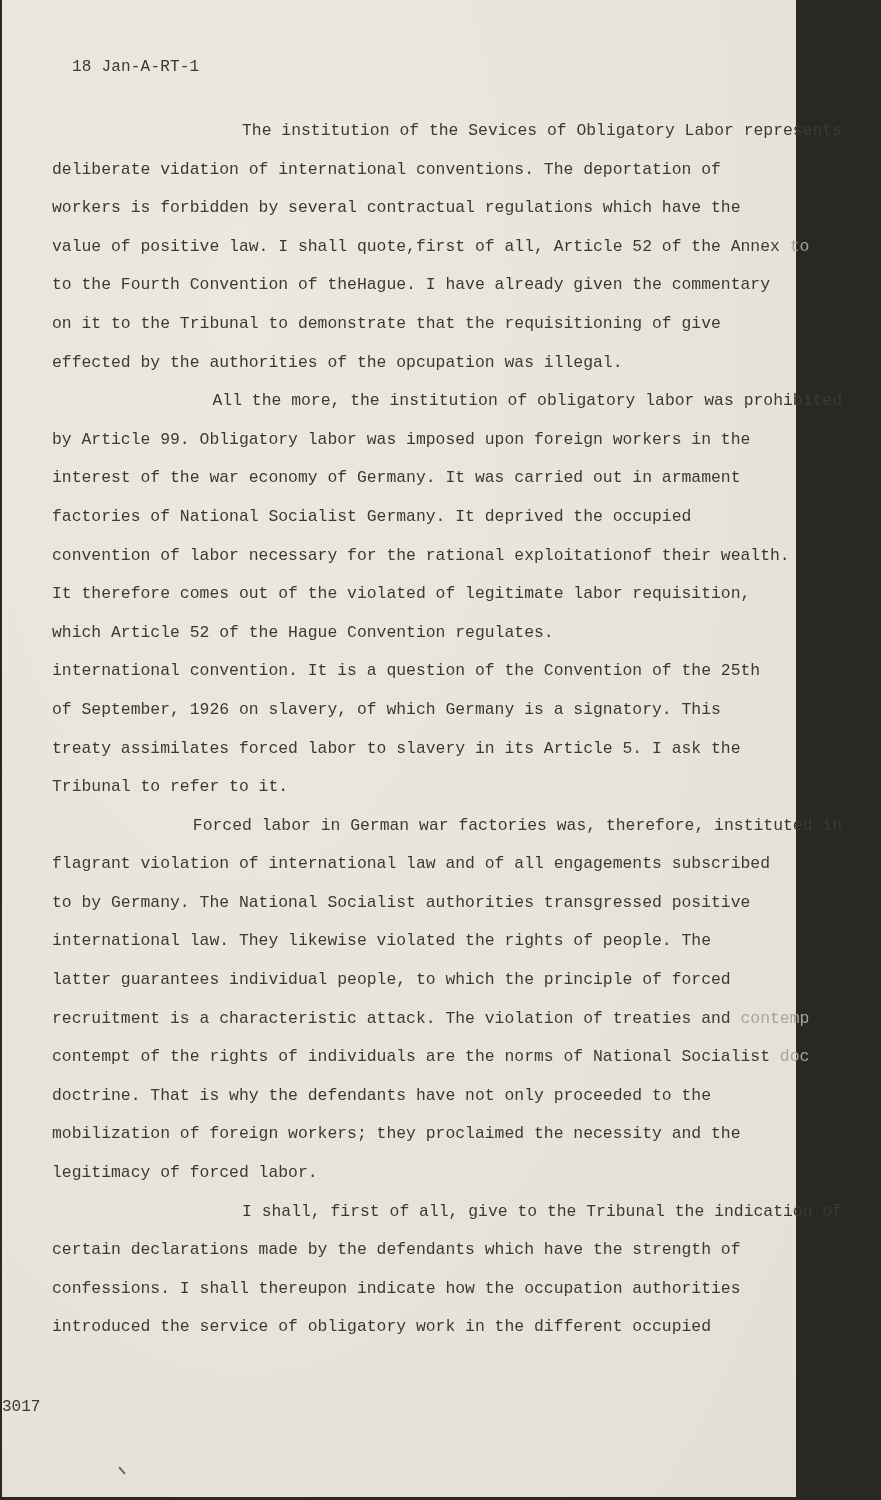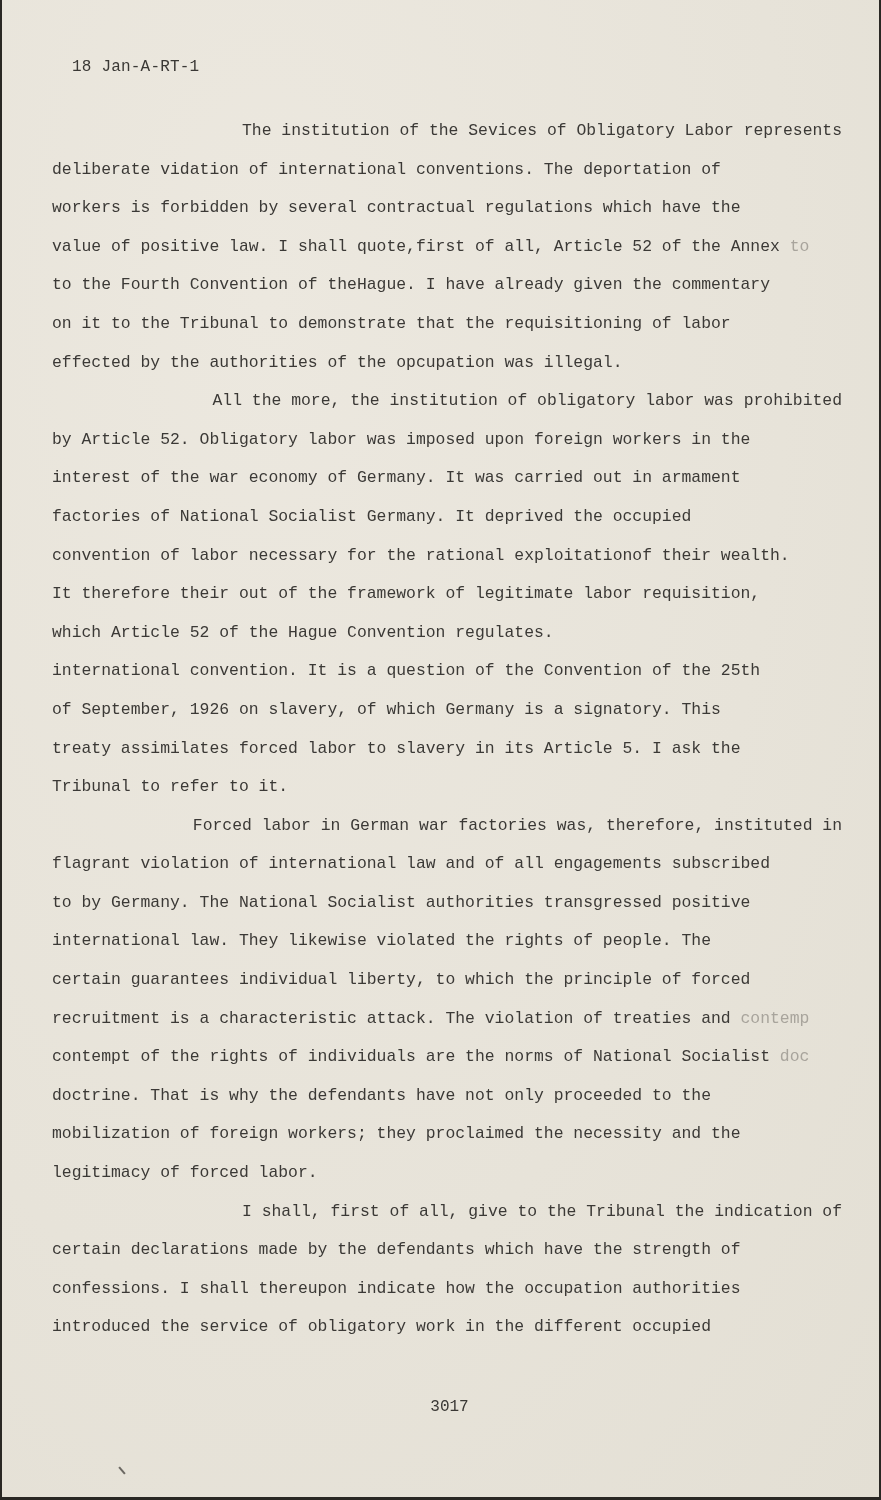--- a/index.html
+++ b/index.html
@@ -2,83 +2,83 @@
 <html><head>
 <meta charset="utf-8">
 <style>
   html, body { margin: 0; padding: 0; }
   body {
     width: 881px; height: 1500px; overflow: hidden;
     background: #2a2824;
     font-family: "Liberation Mono", "DejaVu Sans Mono", monospace;
   }
   .page {
-    position: absolute; left: 2px; top: 0; width: 877px; height: 1497px;
+    position: absolute; left: 2px; top: 0; width: 794px; height: 1497px;
     background: #e9e5dc;
     background-image: radial-gradient(ellipse at 30% 20%, #ece8df 0%, #e7e3d9 60%, #e3dfd4 100%);
     color: #3a3835;
   }
   .header-ref {
     position: absolute; left: 70px; top: 58px;
     font-size: 16px; letter-spacing: 0.2px; color: #3a3835;
   }
   .body {
     position: absolute; left: 50px; top: 112px; width: 790px;
   }
   .line {
     height: 38.6px; line-height: 38.6px;
     font-size: 16.4px; white-space: nowrap; color: #3b3936;
   }
   .indent { padding-left: 72px; text-align: right; }
   .faint { color: #a8a49c; }
   .page-number {
-    position: absolute; left: 0; right: 0; top: 1398px; text-align: center;
-    font-size: 16px; color: #3a3835; margin-left: 18px;
+    position: absolute; left: 0; right: 0; top: 1398px; 
+    font-size: 16px; color: #3a3835;
   }
   .speck {
     position: absolute; left: 119px; top: 1466px; width: 2px; height: 9px;
     background: #6b6862; transform: rotate(-40deg);
   }
 </style>
 </head>
 <body>
 
 <div class="page">
   <div class="header-ref">18 Jan-A-RT-1</div>
   <div class="body" id="doc-body">
       <div>
         <div class="line indent"><span>The institution of the Sevices of Obligatory Labor represents</span></div>
         <div class="line"><span>deliberate vidation of international conventions. The deportation of</span></div>
         <div class="line"><span>workers is forbidden by several contractual regulations which have the</span></div>
         <div class="line"><span>value of positive law.  I shall quote,first of all, Article 52 of the Annex</span><span class="faint"> to</span></div>
         <div class="line"><span>to the Fourth Convention of theHague.  I have already given the commentary</span></div>
-        <div class="line"><span>on it to the Tribunal to demonstrate that the requisitioning of labor</span></div>
+        <div class="line"><span>on it to the Tribunal to demonstrate that the requisitioning of give</span></div>
         <div class="line"><span>effected by the authorities of the opcupation was illegal.</span></div>
       </div>
       <div>
         <div class="line indent"><span>All the more, the institution of obligatory labor was prohibited</span></div>
-        <div class="line"><span>by Article 52.  Obligatory labor was imposed upon foreign workers in the</span></div>
+        <div class="line"><span>by Article 99.  Obligatory labor was imposed upon foreign workers in the</span></div>
         <div class="line"><span>interest of the war economy of Germany.  It was carried out in armament</span></div>
         <div class="line"><span>factories of National Socialist Germany.  It deprived the occupied</span></div>
         <div class="line"><span>convention of labor necessary for the rational exploitationof their wealth.</span></div>
-        <div class="line"><span>It therefore their out of the framework of legitimate labor requisition,</span></div>
+        <div class="line"><span>It therefore comes out of the violated of legitimate labor requisition,</span></div>
         <div class="line"><span>which Article 52 of the Hague Convention regulates.</span></div>
       </div>
       <div>
         <div class="line"><span>international convention.  It is a question of the Convention of the 25th</span></div>
         <div class="line"><span>of September, 1926 on slavery, of which Germany is a signatory.  This</span></div>
         <div class="line"><span>treaty assimilates forced labor to slavery in its Article 5.  I ask the</span></div>
         <div class="line"><span>Tribunal to refer to it.</span></div>
       </div>
       <div>
         <div class="line indent"><span>Forced labor in German war factories was, therefore, instituted in</span></div>
         <div class="line"><span>flagrant violation of international law and of all engagements subscribed</span></div>
         <div class="line"><span>to by Germany.  The National Socialist authorities transgressed positive</span></div>
         <div class="line"><span>international law.  They likewise violated the rights of people.  The</span></div>
-        <div class="line"><span>certain guarantees individual liberty, to which the principle of forced</span></div>
+        <div class="line"><span>latter guarantees individual people, to which the principle of forced</span></div>
         <div class="line"><span>recruitment is a characteristic attack.  The violation of treaties and</span><span class="faint"> contemp</span></div>
         <div class="line"><span>contempt of the rights of individuals are the norms of National Socialist</span><span class="faint"> doc</span></div>
         <div class="line"><span>doctrine.  That is why the defendants have not only proceeded to the</span></div>
         <div class="line"><span>mobilization of foreign workers; they proclaimed the necessity and the</span></div>
         <div class="line"><span>legitimacy of forced labor.</span></div>
       </div>
       <div>
         <div class="line indent"><span>I shall, first of all, give to the Tribunal the indication of</span></div>
         <div class="line"><span>certain declarations made by the defendants which have the strength of</span></div>
         <div class="line"><span>confessions.  I shall thereupon indicate how the occupation authorities</span></div>

